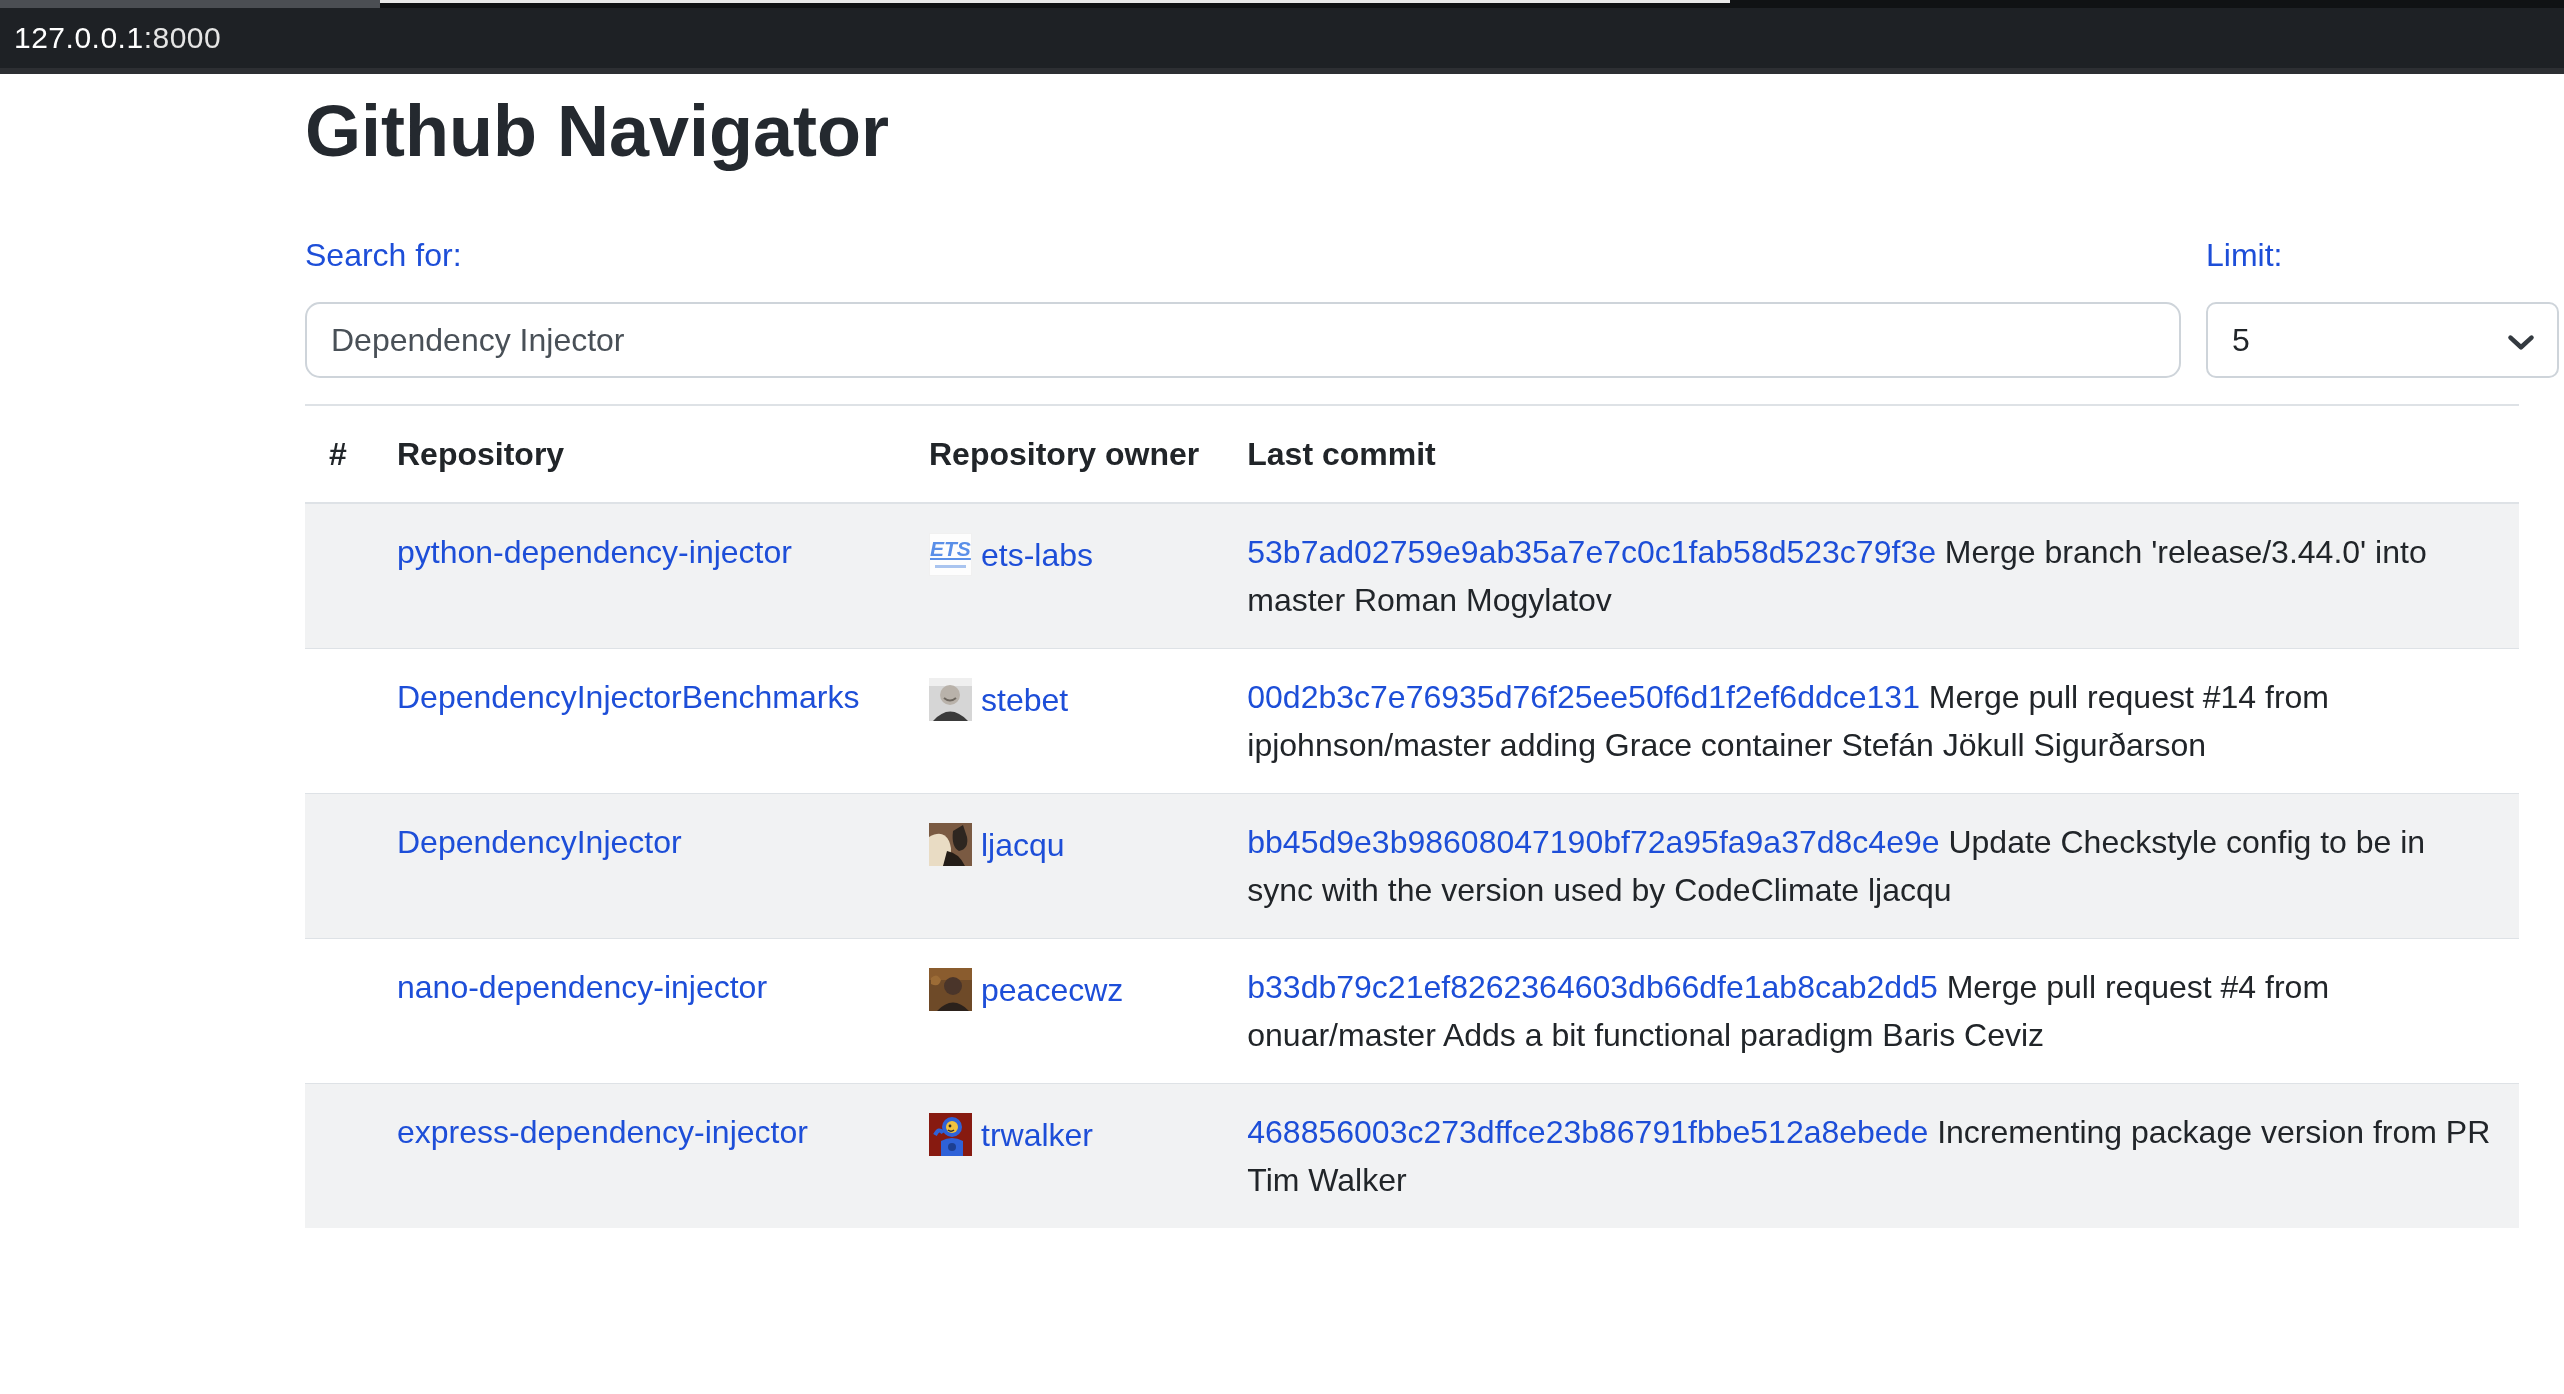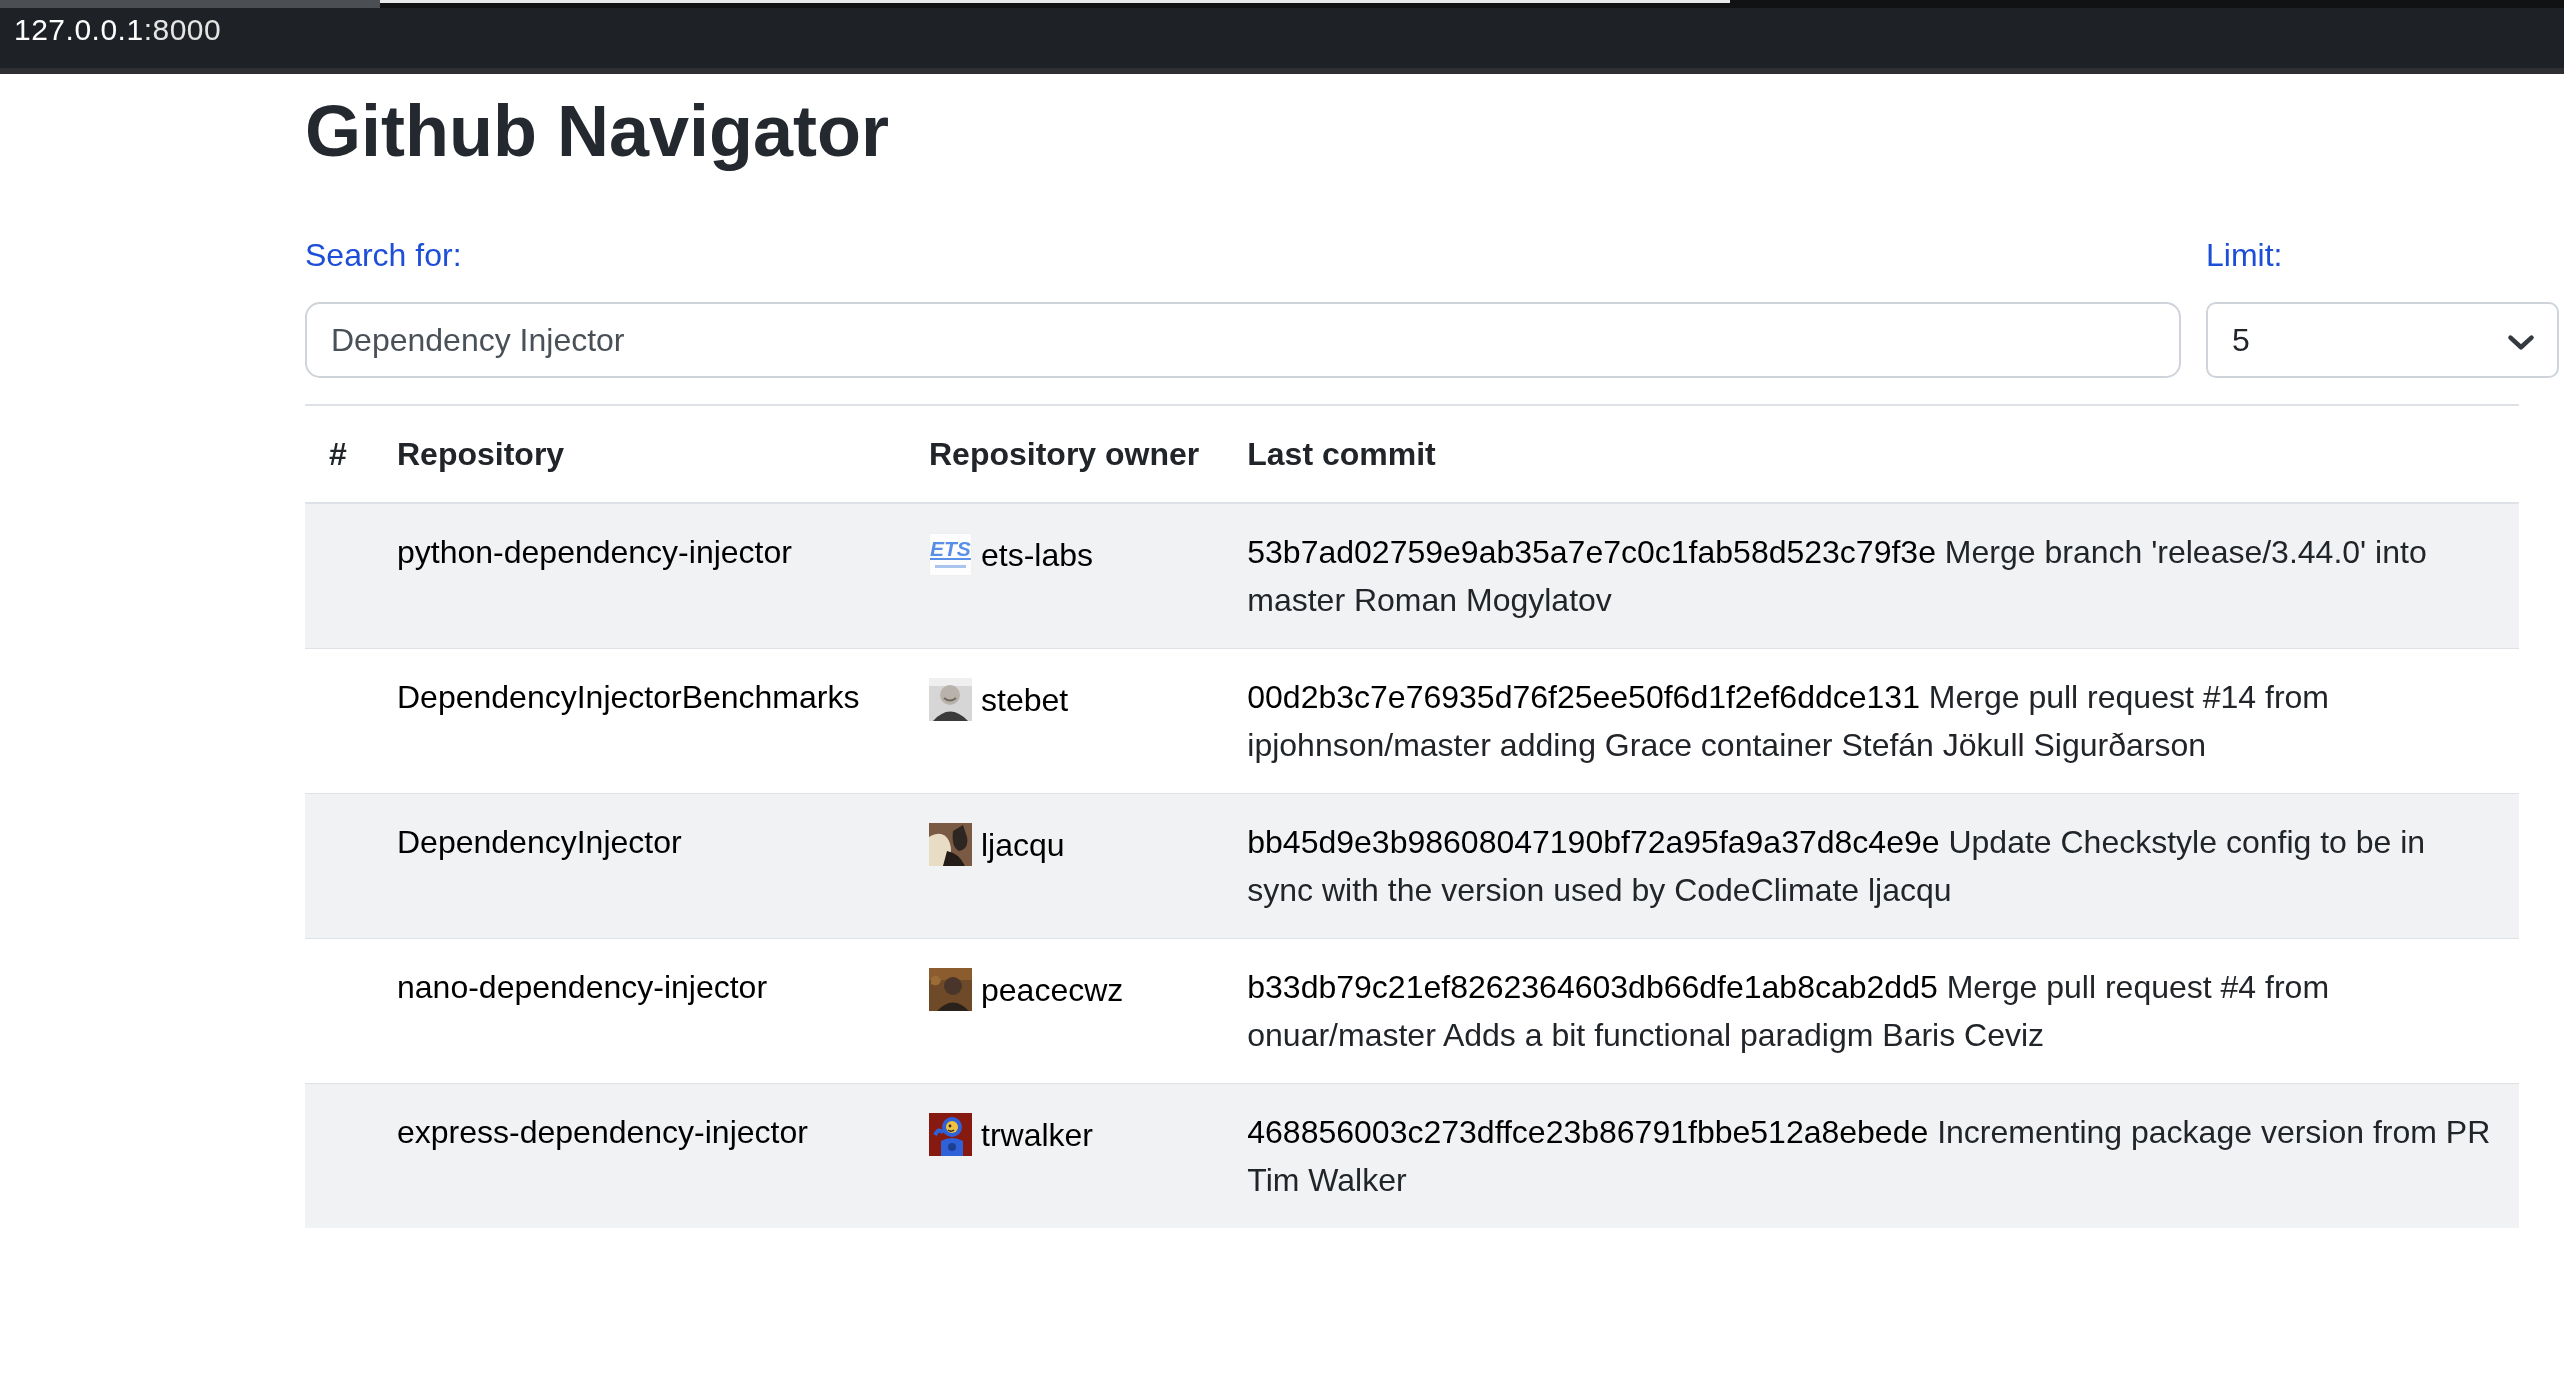--- a/index.html
+++ b/index.html
@@ -4,21 +4,21 @@
 <style>
   * { box-sizing: border-box; margin: 0; padding: 0; }
   html,body { width:2564px; height:1394px; overflow:hidden; background:#ffffff;
               font-family:"Liberation Sans", sans-serif; color:#212529; }
 
   
   .chrome { position:relative; width:2564px; height:74px; background:#1e2125; }
   .chrome-topstrip { position:absolute; top:0; left:0; width:2564px; height:8px; background:#101214; }
   .chrome-tab { position:absolute; top:0; left:0; width:380px; height:8px; background:#4b4e53; }
   .chrome-highlight { position:absolute; top:0; left:380px; width:1350px; height:3px; background:#e9e9e9; }
-  .address-bar { position:absolute; top:0; left:0; width:2564px; height:60px;
+  .address-bar { position:absolute; top:8px; left:0; width:2564px; height:60px;
                  display:flex; align-items:center; padding-left:14px;
                  font-size:30px; letter-spacing:0.5px; }
   .address-host { color:#ffffff; }
   .address-port { color:#e5e5e5; }
   .chrome-bottomstrip { position:absolute; top:68px; left:0; width:2564px; height:6px; background:#2d2f33; }
 
   
   .page { padding:20px 45px 0 305px; }
   h1.page-title { font-size:72px; line-height:74px; font-weight:700; color:#24292f; }
 
@@ -43,21 +43,21 @@
   .results-table th, .results-table td {
       padding:24px; font-size:32px; line-height:48px; text-align:left; vertical-align:top; }
   .results-table thead th { font-weight:700; color:#212529;
       border-top:2px solid #dee2e6; border-bottom:2px solid #dee2e6; }
   .results-table tbody td { border-top:1px solid #dee2e6; }
   .results-table tbody tr:first-child td { border-top:none; }
   .results-table tbody tr:nth-child(odd) { background:#f1f2f3; }
   .col-index { width:68px; }
   .col-repo  { width:532px; }
   .col-owner { width:317px; white-space:nowrap; }
-  a.link { color:#000000; text-decoration:none; cursor:pointer;text-align:center; }
+  a.link { color:#1d4ed8; text-decoration:none; cursor:pointer;text-align:center; }
   .commit-msg { color:#212529; }
 
   .avatar { display:inline-block; width:43px; height:43px; margin-right:9px;
             vertical-align:middle; overflow:hidden; }
   .owner-name { vertical-align:middle; }
   .avatar-ets { background:#fdfdfd; text-align:left; border:1px solid #f0f0f0; }
   .avatar-ets .ets-text { display:block; margin-top:3px; font-size:21px; line-height:24px;
             font-weight:700; font-style:italic; color:#5a8fe8; text-decoration:underline; }
   .avatar-ets .ets-subline { display:block; width:31px; height:3px; margin:4px auto 0;
             background:#a9c4ef; }

